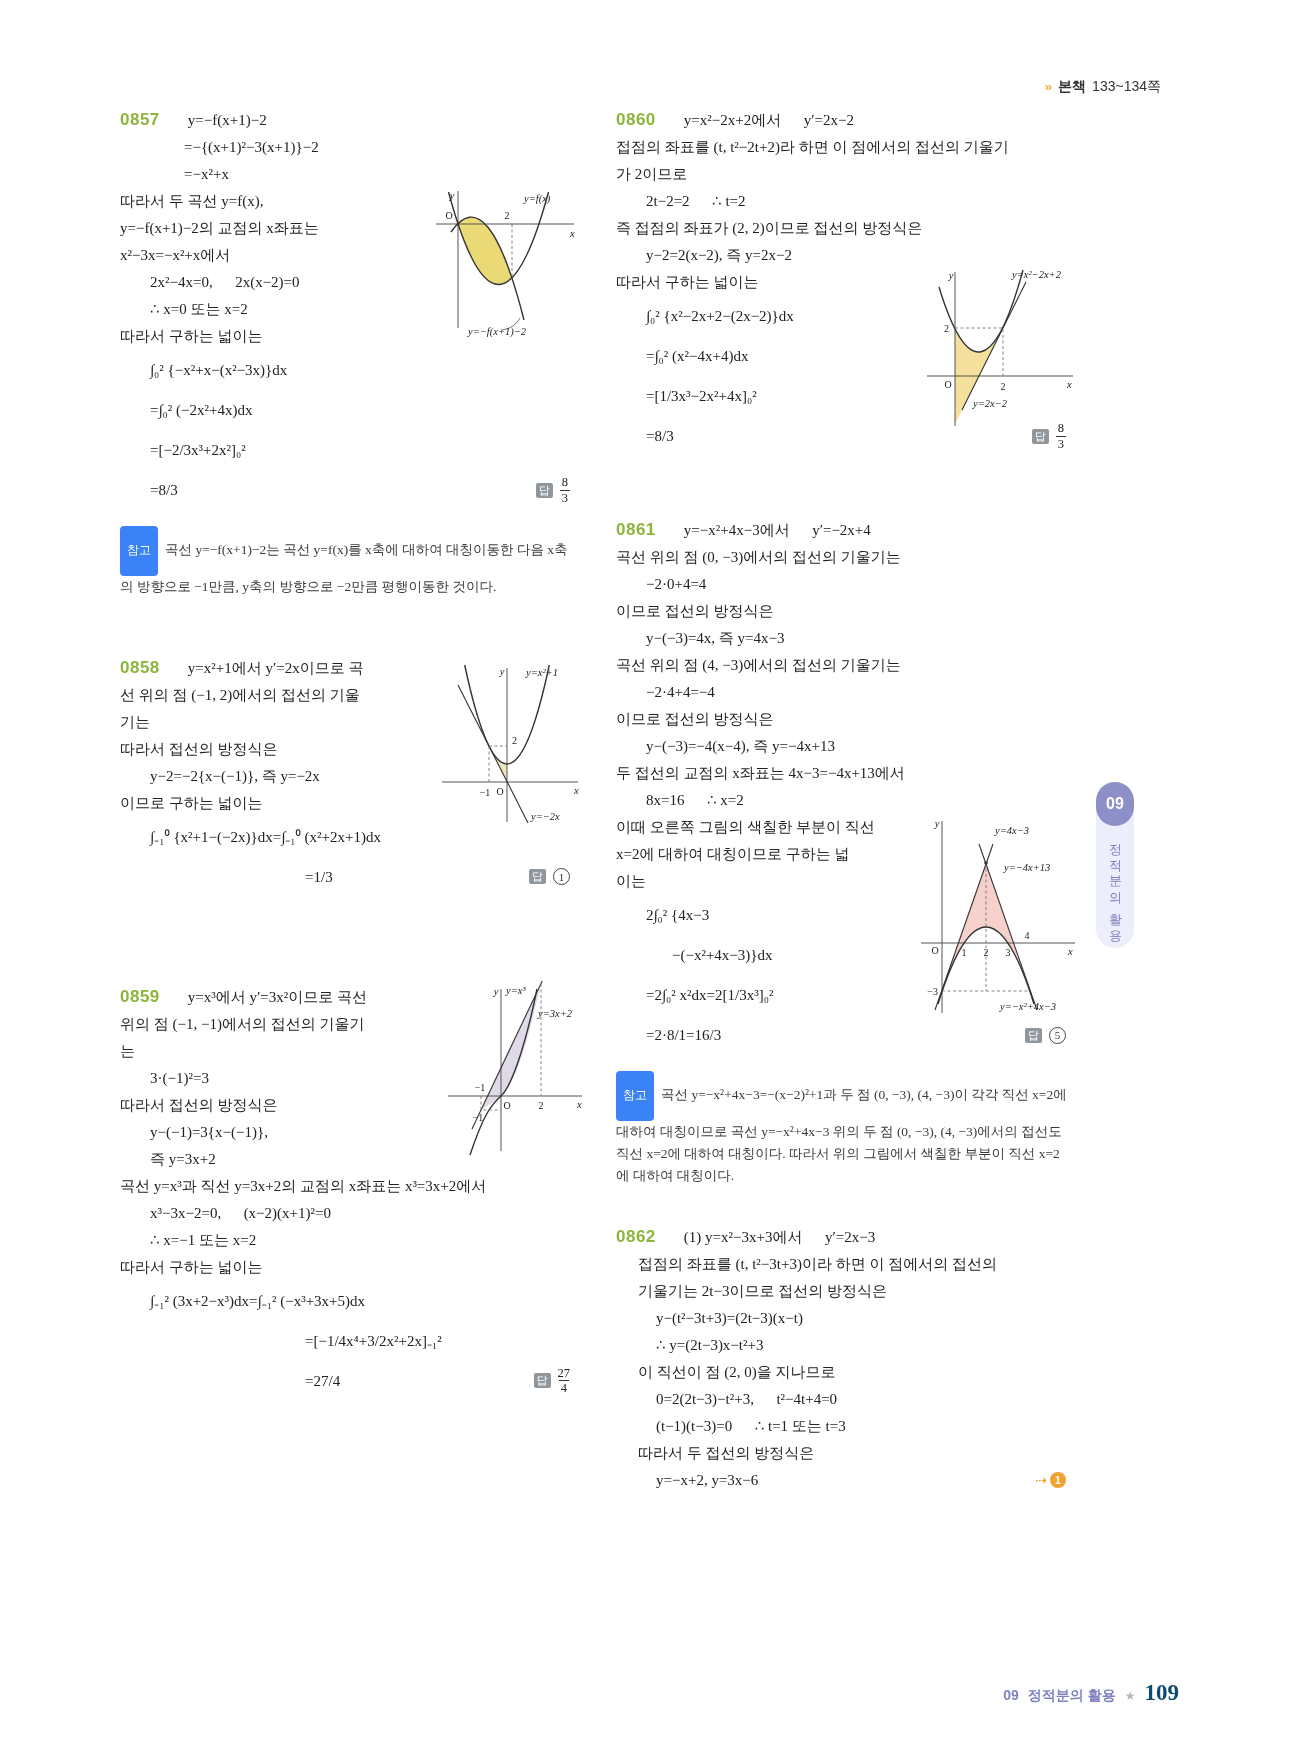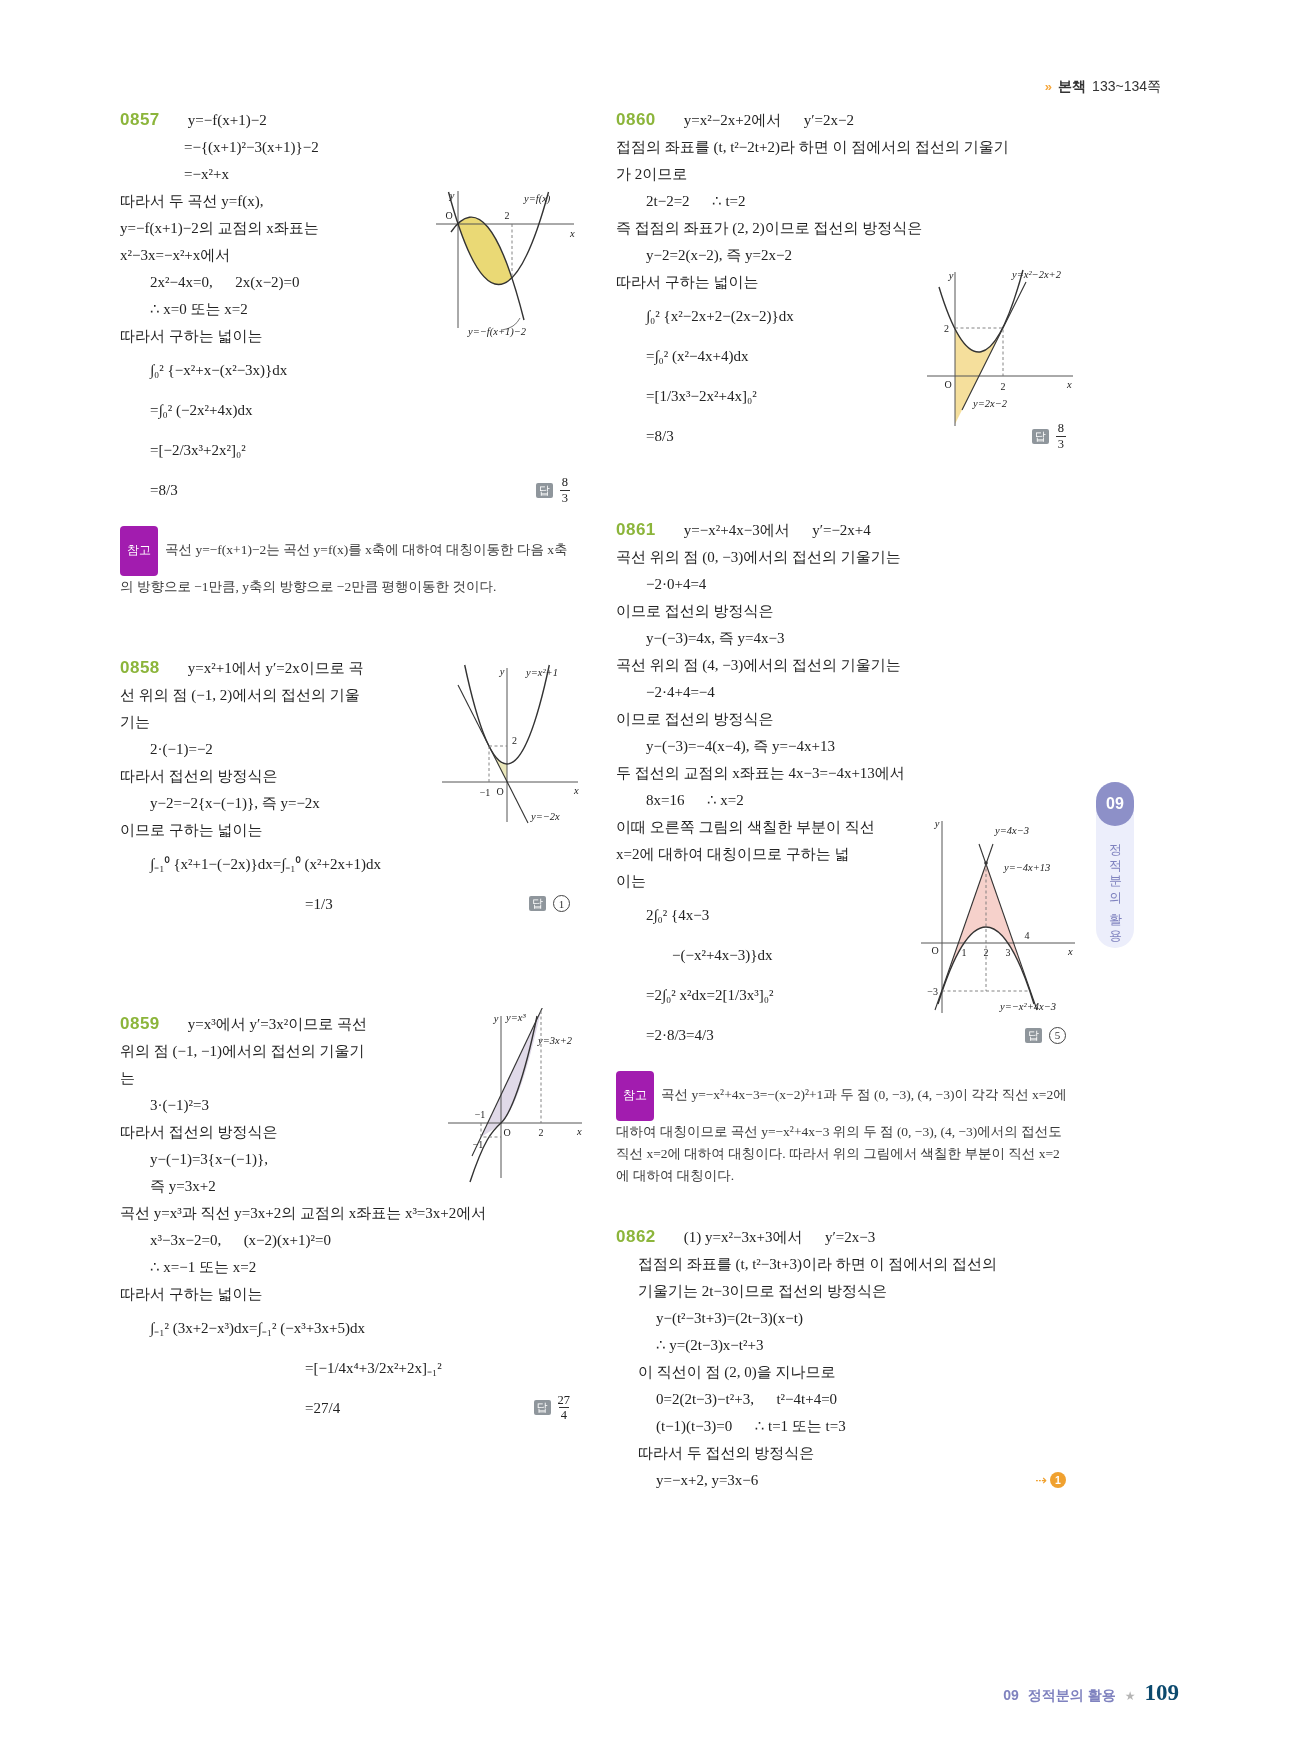--- a/index.html
+++ b/index.html
@@ -35,21 +35,21 @@
   .frac{display:inline-flex;flex-direction:column;align-items:center;font-size:12.5px;line-height:1.15;}
   .frac .den{border-top:1px solid #333;padding:0 2px;}
   .circ{display:inline-flex;width:17px;height:17px;border:1.2px solid #444;border-radius:50%;
         align-items:center;justify-content:center;font-size:11px;color:#333;}
   .cont{margin-left:auto;display:inline-flex;align-items:center;gap:4px;color:#f0a12f;padding-right:2px;}
   .cont-a{font-size:14px;letter-spacing:-1px;}
   .cont-n{width:16px;height:16px;border-radius:50%;background:#f0a12f;color:#fff;display:inline-flex;
           align-items:center;justify-content:center;font-size:10.5px;font-weight:bold;
           font-family:"Liberation Sans",sans-serif;}
   .note{margin-top:16px;font-size:13.5px;line-height:22px;color:#3a3a3a;}
-  .noteb{display:inline-block;background:#a21caf;color:#fff;font-size:12px;line-height:1.3;
+  .noteb{display:inline-block;background:#3b82f6;color:#fff;font-size:12px;line-height:1.3;
          padding:17px 7px;border-radius:4px;margin-right:7px;font-family:"Liberation Sans",sans-serif;}
   
   .fig{position:absolute;}
   .fig svg .ax{stroke:#555;stroke-width:1;}
   .fig svg .cv{stroke:#333;stroke-width:1.4;fill:none;}
   .fig svg .tg{stroke:#333;stroke-width:1.1;fill:none;}
   .fig svg .ds{stroke:#777;stroke-width:0.9;fill:none;stroke-dasharray:3 2.5;}
   .fig svg .lead{stroke:#555;stroke-width:0.8;fill:none;}
   .fig svg text{font-family:"Liberation Serif",serif;}
   .fig svg text.tl{font-size:10.5px;font-style:italic;fill:#222;}
@@ -161,23 +161,20 @@
       <div class="phead">
         <span class="pnum">0858</span>
         <span class="ph">y=x²+1에서 y′=2x이므로 곡</span>
       </div>
       <div class="lines">
           <div class="ln p">
             <span class="lt">선 위의 점 (−1, 2)에서의 접선의 기울</span>
           </div>
           <div class="ln p">
             <span class="lt">기는</span>
-          </div>
-          <div class="ln e">
-            <span class="lt">2·(−1)=−2</span>
           </div>
           <div class="ln p">
             <span class="lt">따라서 접선의 방정식은</span>
           </div>
           <div class="ln e">
             <span class="lt">y−2=−2{x−(−1)}, 즉 y=−2x</span>
           </div>
           <div class="ln p">
             <span class="lt">이므로 구하는 넓이는</span>
           </div>
@@ -399,21 +396,21 @@
           <div class="ln e t">
             <span class="lt">2∫₀² {4x−3</span>
           </div>
           <div class="ln e2 t">
             <span class="lt">−(−x²+4x−3)}dx</span>
           </div>
           <div class="ln e t">
             <span class="lt">=2∫₀² x²dx=2[1/3x³]₀²</span>
           </div>
           <div class="ln e t">
-            <span class="lt">=2·8/3=4/3</span>
+            <span class="lt">=2·8/1=16/3</span>
             <span class="ans">
               <span class="ansb">답</span>
               <span class="circ">5</span>
             </span>
           </div>
         </div>
       <div class="note">
         <span class="noteb">참고</span><span>곡선 y=−x²+4x−3=−(x−2)²+1과 두 점 (0, −3), (4, −3)이 각각 직선 x=2에 대하여 대칭이므로 곡선 y=−x²+4x−3 위의 두 점 (0, −3), (4, −3)에서의 접선도 직선 x=2에 대하여 대칭이다. 따라서 위의 그림에서 색칠한 부분이 직선 x=2에 대하여 대칭이다.</span>
       </div>
       <figure class="fig" style="top:297px;right:-14px;">

